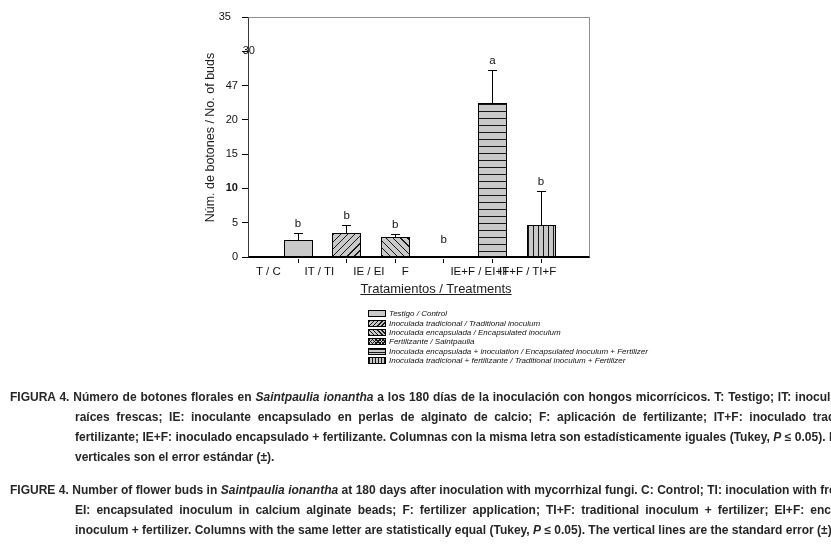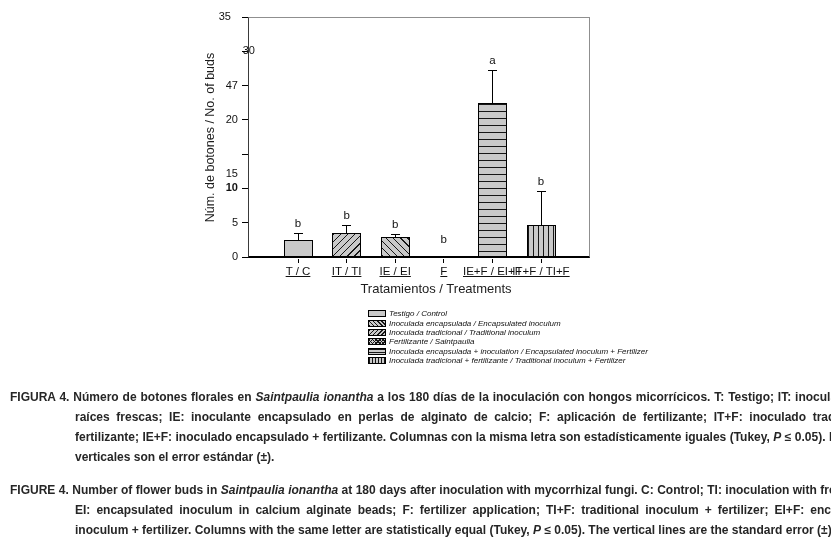--- a/index.html
+++ b/index.html
@@ -7,24 +7,24 @@
           font-family:"Liberation Sans",sans-serif;color:#000;overflow:hidden;}
 
   
   .chart{position:absolute;left:0;top:0;width:831px;height:305px;}
   .plot{position:absolute;left:248px;top:17px;width:342px;height:241px;box-sizing:border-box;
         background:#fff;border:1px solid #8f8f8f;border-left:1px solid #3a3a3a;border-bottom:2px solid #000;}
   .ylabel{position:absolute;left:90px;top:130px;width:240px;height:15px;
           transform:rotate(-90deg);transform-origin:center;text-align:center;
           font-size:12.5px;color:#1c1c1c;}
   .xlabel{position:absolute;left:336px;top:281px;width:200px;text-align:center;
-          font-size:13px;color:#1c1c1c;}
+          font-size:13px;color:#1c1c1c;text-decoration:underline;}
   .tick{position:absolute;background:#000;}
   .ytick-label{position:absolute;text-align:right;font-size:11px;color:#111;}
-  .xtick-label{position:absolute;text-align:center;font-size:11.5px;color:#111;white-space:nowrap;text-decoration:underline;}
+  .xtick-label{position:absolute;text-align:left;font-size:11.5px;color:#111;white-space:nowrap;}
   .sig{position:absolute;text-align:center;font-size:11.5px;color:#111;}
   .bar{position:absolute;box-sizing:border-box;border:1px solid #000;background-color:#c9c9c9;}
   .errline,.errcap{position:absolute;background:#000;}
 
   
   .bar.pat-diagup{background-image:repeating-linear-gradient(135deg,#161616 0,#161616 1.2px,transparent 1.2px,transparent 5px);}
   .bar.pat-diagdown{background-image:repeating-linear-gradient(45deg,#161616 0,#161616 1.2px,transparent 1.2px,transparent 5px);}
   .bar.pat-hlines{background-image:repeating-linear-gradient(180deg,#161616 0,#161616 1.3px,transparent 1.3px,transparent 7px);}
   .bar.pat-vlines{background-image:repeating-linear-gradient(90deg,#161616 0,#161616 1.2px,transparent 1.2px,transparent 5px);}
 
@@ -58,21 +58,21 @@
     <div class="ylabel">Núm. de botones / No. of buds</div>
     <div class="plot"></div>
     <div class="xlabel">Tratamientos / Treatments</div>
   <div class="tick" style="left: 242px; top: 256.5px; width: 6px; height: 1px;"></div>
       <div class="ytick-label" style="left: 211px; top: 250px; width: 27px;">0</div>
       <div class="tick" style="left: 242px; top: 222.214px; width: 6px; height: 1px;"></div>
       <div class="ytick-label" style="left: 211px; top: 215.714px; width: 27px;">5</div>
       <div class="tick" style="left: 242px; top: 187.929px; width: 6px; height: 1px;"></div>
       <div class="ytick-label" style="left: 211px; top: 181.429px; width: 27px; font-weight: bold;">10</div>
       <div class="tick" style="left: 242px; top: 153.643px; width: 6px; height: 1px;"></div>
-      <div class="ytick-label" style="left: 211px; top: 147.143px; width: 27px; margin-top: 20px;">15</div>
+      <div class="ytick-label" style="left: 211px; top: 147.143px; width: 27px;">15</div>
       <div class="tick" style="left: 242px; top: 119.357px; width: 6px; height: 1px;"></div>
       <div class="ytick-label" style="left: 211px; top: 112.857px; width: 27px;">20</div>
       <div class="tick" style="left: 242px; top: 85.0714px; width: 6px; height: 1px;"></div>
       <div class="ytick-label" style="left: 211px; top: 78.5714px; width: 27px;">47</div>
       <div class="tick" style="left: 242px; top: 50.7857px; width: 6px; height: 1px;"></div>
       <div class="ytick-label" style="left: 228px; top: 44.2857px; width: 27px;">30</div>
       <div class="tick" style="left: 242px; top: 16.5px; width: 6px; height: 1px;"></div>
       <div class="ytick-label" style="left: 204px; top: 10px; width: 27px;">35</div>
       <div class="bar pat-solid" style="left: 283.5px; top: 239.857px; width: 29px; height: 17.1429px;"></div>
       <div class="errline" style="left: 297.5px; top: 233px; width: 1px; height: 6.85714px;"></div>
@@ -108,26 +108,26 @@
       <div class="tick" style="left: 540.5px; top: 259px; width: 1px; height: 4px;"></div>
       <div class="xtick-label" style="left: 499px; top: 265px; width: 84px;">IT+F / TI+F</div>
     </div>
 
   <div class="legend">
       <div class="lrow">
         <div class="sw pat-solid"></div>
         <div class="llabel">Testigo / Control</div>
       </div>
       <div class="lrow">
+        <div class="sw pat-diagup"></div>
+        <div class="llabel">Inoculada tradicional / Traditional inoculum</div>
+      </div>
+      <div class="lrow">
         <div class="sw pat-diagdown"></div>
         <div class="llabel">Inoculada encapsulada / Encapsulated inoculum</div>
-      </div>
-      <div class="lrow">
-        <div class="sw pat-diagup"></div>
-        <div class="llabel">Inoculada tradicional / Traditional inoculum</div>
       </div>
       <div class="lrow">
         <div class="sw pat-cross"></div>
         <div class="llabel">Fertilizante / Saintpaulia</div>
       </div>
       <div class="lrow">
         <div class="sw pat-hlines"></div>
         <div class="llabel">Inoculada encapsulada + inoculation / Encapsulated inoculum + Fertilizer</div>
       </div>
       <div class="lrow">

